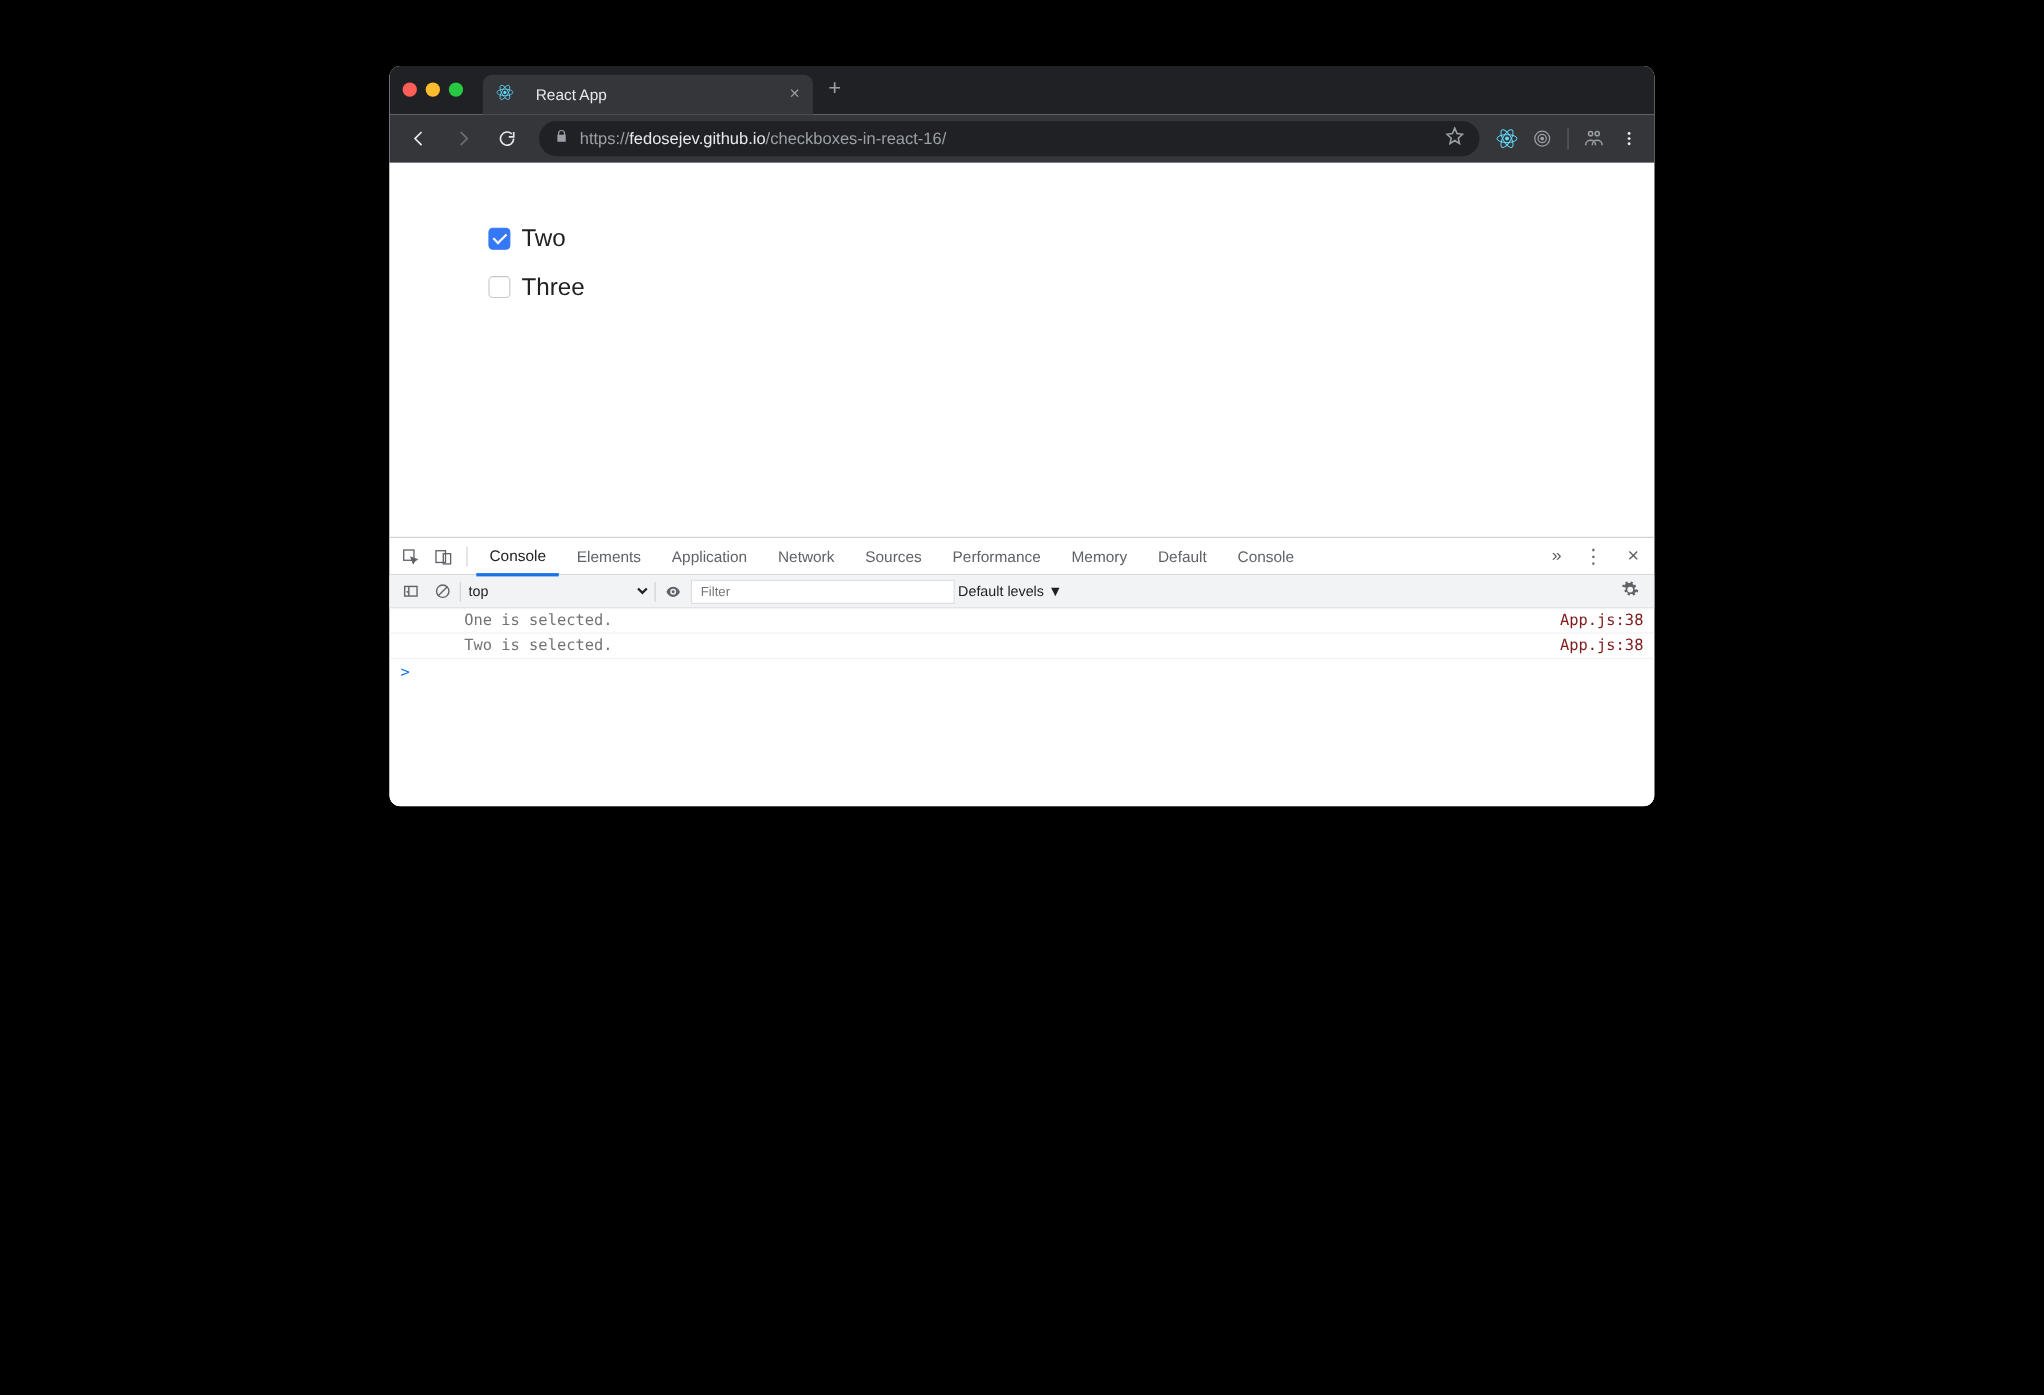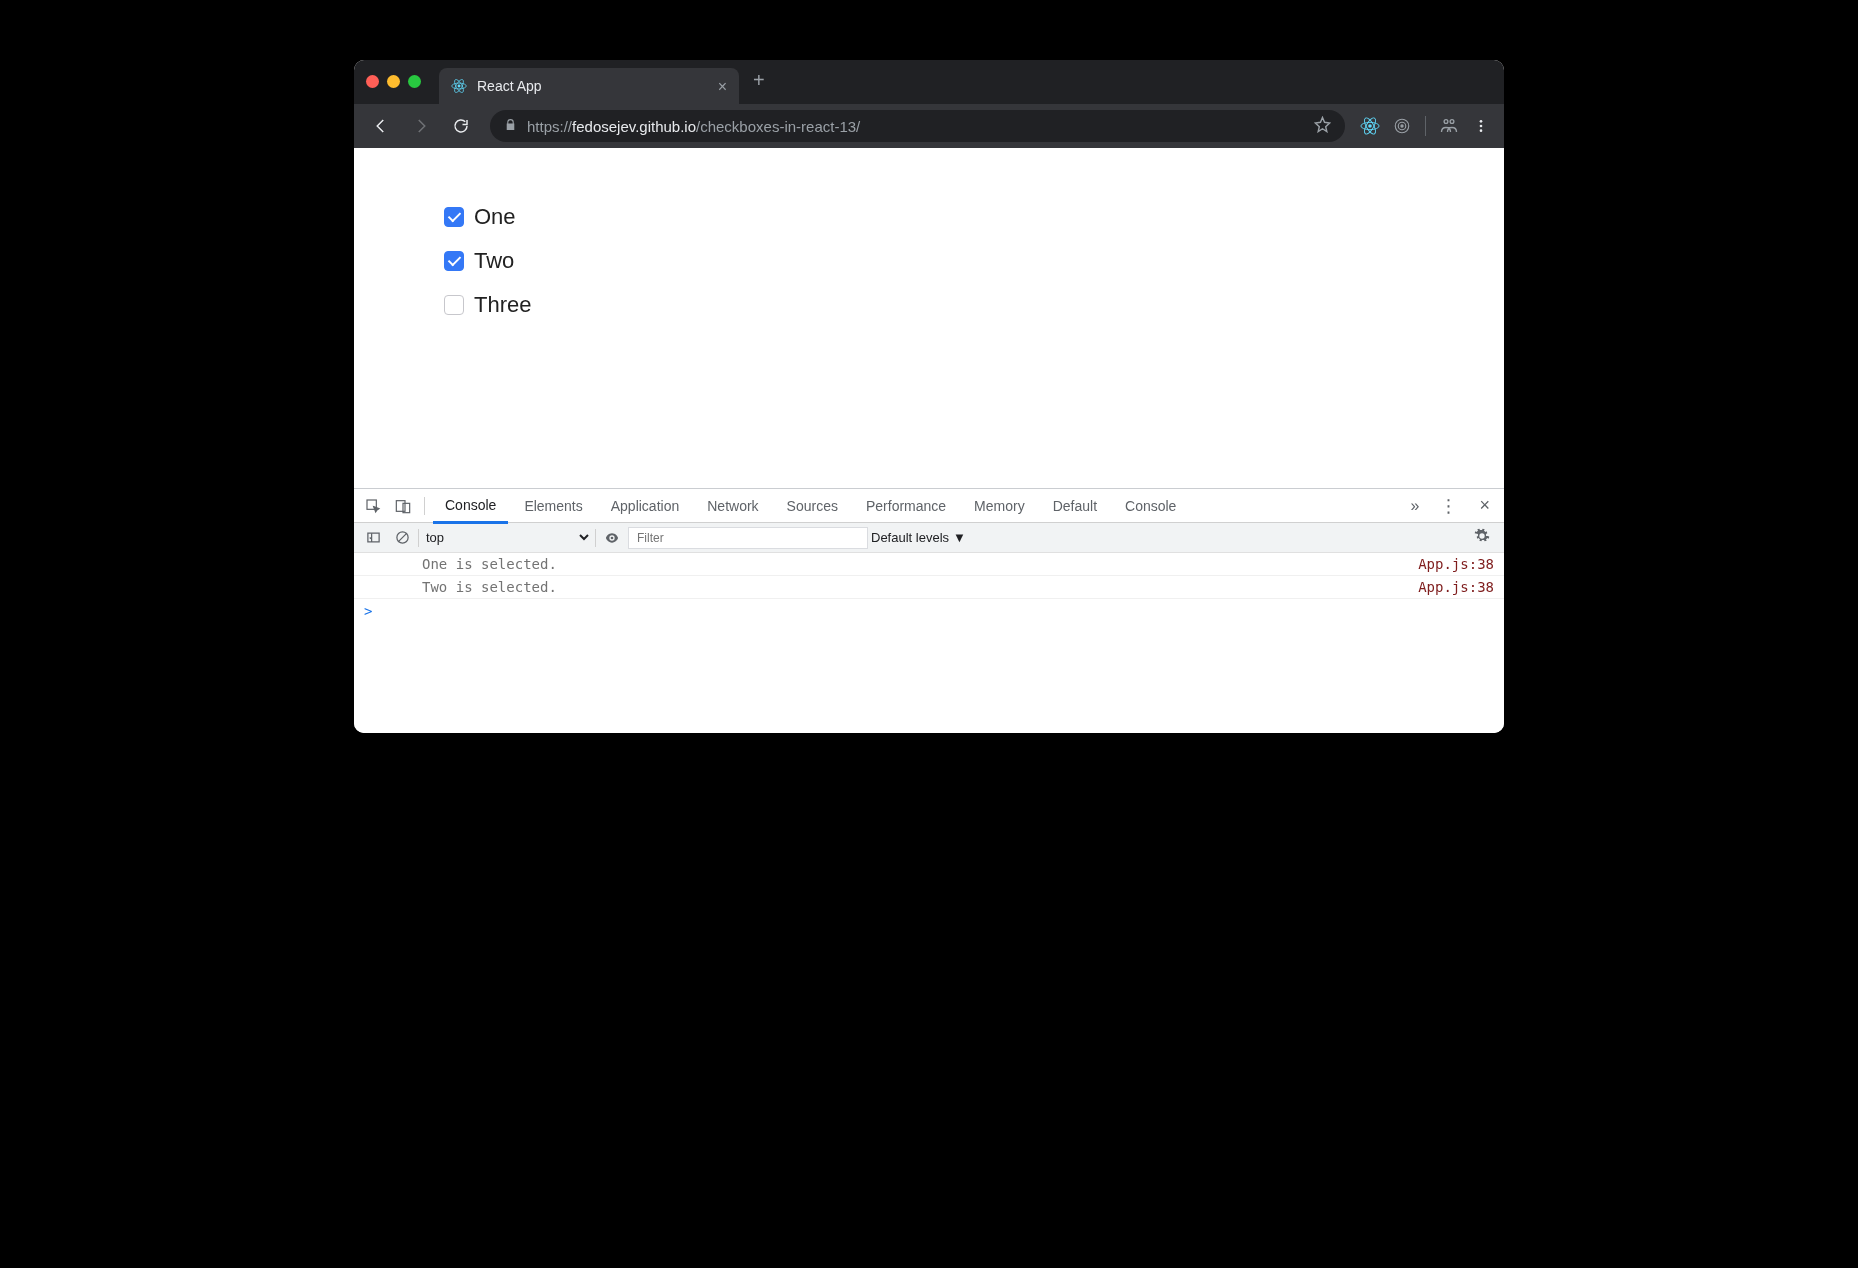--- a/index.html
+++ b/index.html
@@ -37,23 +37,23 @@
     }
     .traffic-light { width: 13px; height: 13px; border-radius: 50%; }
     .tl-red { background: #ff5f57; }
     .tl-yellow { background: #febc2e; }
     .tl-green { background: #28c840; }
     .tab {
       background: #35363a;
       height: 36px;
       border-radius: 8px 8px 0 0;
       display: flex;
-      align-items: flex-start;
+      align-items: center;
       padding: 10px 12px;
-      gap: 10px;
+      gap: 20px;
       min-width: 300px;
     }
     .tab-favicon svg { width: 16px; height: 16px; }
     .tab-title { color: #e8eaed; font-size: 14px; flex: 1; }
     .tab-close { color: #9aa0a6; font-size: 16px; cursor: pointer; }
     .new-tab {
       color: #9aa0a6;
       font-size: 20px;
       align-self: center;
       margin-left: 14px;
@@ -280,21 +280,21 @@
           <path d="M20 12a8 8 0 1 1-2.34-5.66M20 4v6h-6"></path>
         </svg>
     </div>
     <div class="address-bar">
       <span class="lock-icon">
         <svg width="13" height="13" viewBox="0 0 24 24" fill="currentColor">
             <path d="M6 10V8a6 6 0 1 1 12 0v2h1v12H5V10h1zm2 0h8V8a4 4 0 1 0-8 0v2z"></path>
           </svg>
       </span>
       <span class="url">
-        <span class="scheme">https://</span><span>fedosejev.github.io</span><span class="path">/checkboxes-in-react-13/</span>
+        <span class="scheme">https://</span><span>fedosejev.github.io</span><span class="path">/checkboxes-in-react-16/</span>
       </span>
       <span class="star-icon">
         <svg width="17" height="17" viewBox="0 0 24 24" fill="none" stroke="currentColor" stroke-width="2">
             <path d="M12 2l2.9 6.9L22 10l-5.5 5 1.6 7L12 18l-6.1 4 1.6-7L2 10l7.1-1.1z"></path>
           </svg>
       </span>
     </div>
     <div class="ext-icon">
       <svg width="20" height="20" viewBox="-11 -11 22 22">
           <circle r="2" fill="#61dafb"></circle>
@@ -323,24 +323,20 @@
     <div class="ext-icon menu-icon">
       <svg width="16" height="16" viewBox="0 0 24 24" fill="currentColor">
           <circle cx="12" cy="5" r="2"></circle>
           <circle cx="12" cy="12" r="2"></circle>
           <circle cx="12" cy="19" r="2"></circle>
         </svg>
     </div>
   </div>
 
   <div class="page-content">
-    <div class="form-check">
-      <span class="checkbox checked"></span>
-      <span>One</span>
-    </div>
     <div class="form-check">
       <span class="checkbox checked"></span>
       <span>Two</span>
     </div>
     <div class="form-check">
       <span class="checkbox"></span>
       <span>Three</span>
     </div>
   </div>
 

